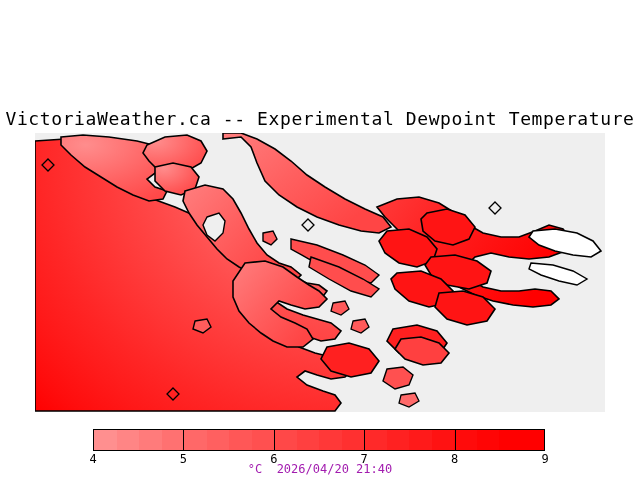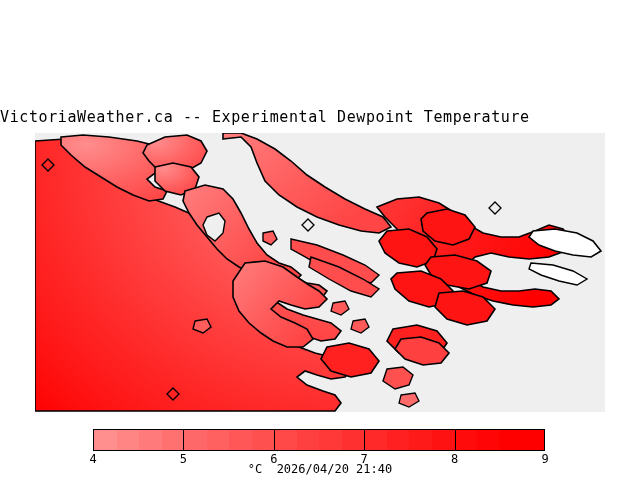--- a/index.html
+++ b/index.html
@@ -9,22 +9,23 @@
     font-family:"DejaVu Sans Mono", monospace;
     overflow:hidden;
     position:relative;
   }
   #app{position:absolute;inset:0;}
 
   
   .title{
     position:absolute;
     left:0;right:0;top:108px;
-    font-family:"DejaVu Sans Mono", monospace;
-    font-size:15px;
+    text-align:center;
+    font-family:"DejaVu Sans Mono", monospace;
+    font-size:18px;
     letter-spacing:0.6px;
     color:#000000;
     white-space:pre;
   }
 
   
   .map-frame{
     position:absolute;
     left:35px;top:133px;
     width:570px;height:279px;
@@ -64,21 +65,21 @@
     font-family:"DejaVu Sans Mono", monospace;
     font-size:12px;
     color:#000000;
   }
   .cbar-caption{
     position:absolute;
     left:0;right:0;top:462px;
     text-align:center;
     font-family:"DejaVu Sans Mono", monospace;
     font-size:12px;
-    color:#000000;
+    color:#a21caf;
     white-space:pre;
   }
 </style>
 </head>
 <body>
 
 <div id="app">
 
   <div class="title">VictoriaWeather.ca -- Experimental Dewpoint Temperature</div>
 

